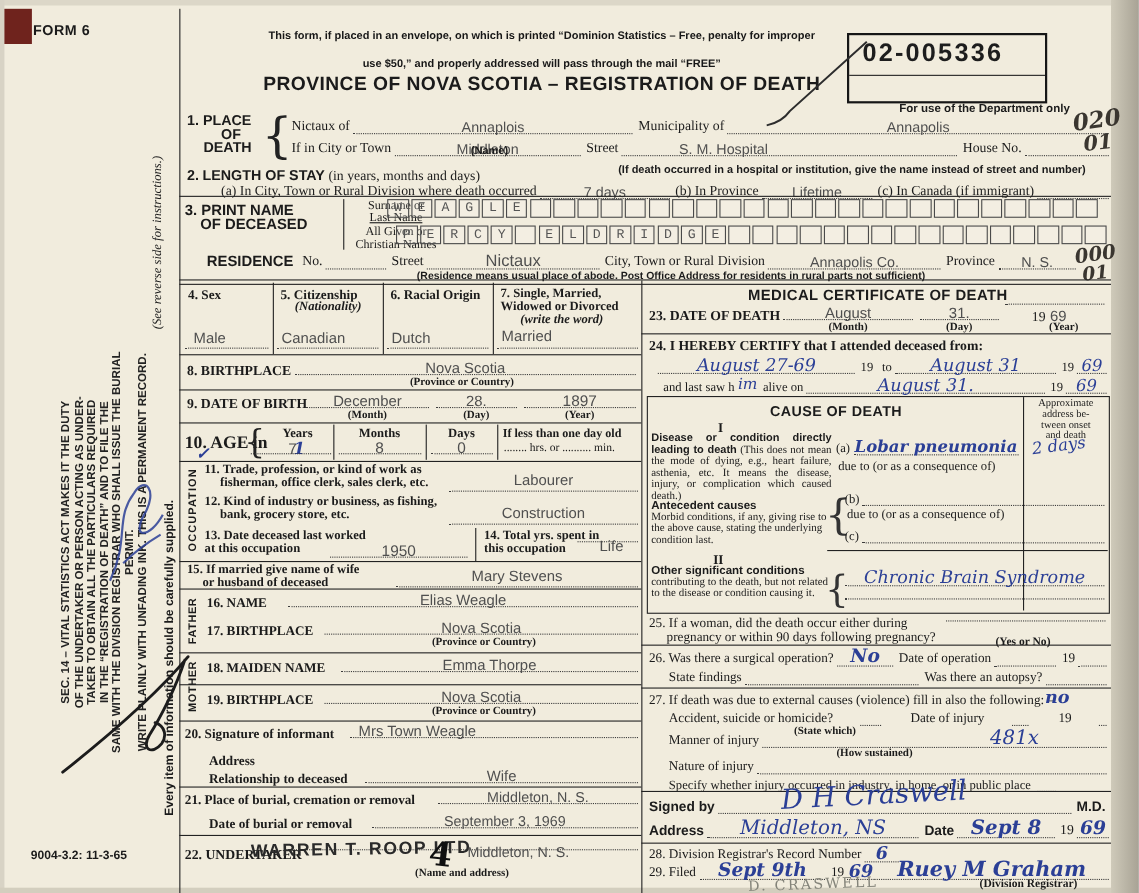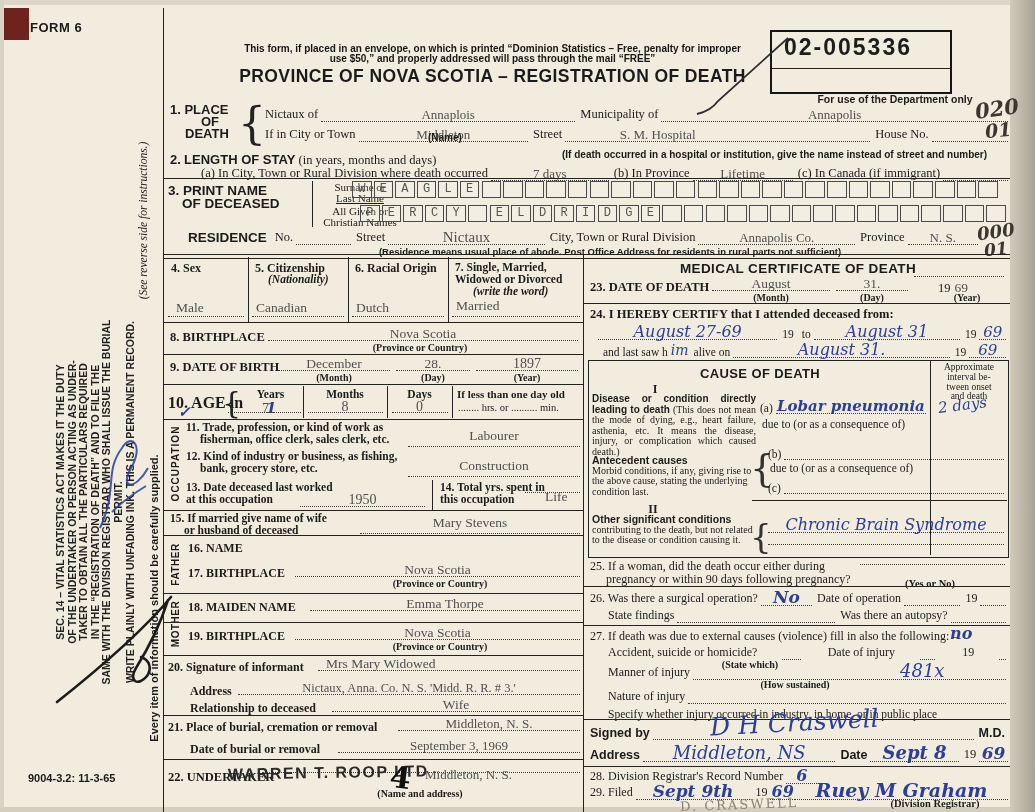--- a/index.html
+++ b/index.html
@@ -3,21 +3,21 @@
 <meta charset="utf-8">
 <style>
   html,body{margin:0;padding:0;background:#888;}
   .page{position:relative;width:1035px;height:812px;background:#f1ecdd;overflow:hidden;
         font-family:"Liberation Serif",serif;color:#1b1b1b;}
   .abs{position:absolute;}
   .sans{font-family:"Liberation Sans",sans-serif;}
   .b{font-weight:bold;}
   .i{font-style:italic;}
   .ctr{text-align:center;}
-  .tw{font-family:Liberation Serif, serif;color:#4f4f4f;}
+  .tw{font-family:Liberation Sans, sans-serif;color:#4f4f4f;}
   .hw{font-family:"DejaVu Serif",serif;font-style:italic;color:#2b3f96;}
   .hwk{font-family:"DejaVu Serif",serif;font-style:italic;color:#3a3630;}
   .pencil{font-family:"DejaVu Serif",serif;color:#84847a;letter-spacing:2px;}
   .fl{display:flex;align-items:flex-end;position:absolute;}
   .lb{white-space:nowrap;margin:0 3px 0 5px;}
   .fill{flex:1;border-bottom:1.2px dotted #3c3c3c;height:15px;position:relative;}
   .afill{position:absolute;border-bottom:1.2px dotted #3c3c3c;}
   .val{position:absolute;left:0;right:0;bottom:-2px;text-align:center;white-space:nowrap;}
   .vline{position:absolute;border-left:1.4px solid #222;width:0;}
   .hline{position:absolute;border-top:1.3px solid #222;height:0;}
@@ -34,21 +34,21 @@
 
 <div class="page">
 
   <div class="abs" style="left:1010px;top:0;width:25px;height:812px;background:linear-gradient(90deg,#cfcaba,#a8a395);"></div>
   <div class="abs" style="left:0;top:0;width:1010px;height:5px;background:#dcd7c8;"></div>
   <div class="abs" style="left:0;top:0;width:4px;height:812px;background:#d8d3c5;"></div>
   <div class="abs" style="left:0;top:807px;width:1010px;height:5px;background:#d3cebe;"></div>
   <div class="abs" style="left:4px;top:8px;width:25px;height:32px;background:#6f231d;"></div>
 
   <div class="abs sans b" style="left:30px;top:20px;font-size:13px;letter-spacing:.5px;">FORM 6</div>
-  <div class="abs sans b ctr" style="left:205px;top:43px;width:575px;font-size:10px;color:#171717;">This form, if placed in an envelope, on which is printed “Dominion Statistics – Free, penalty for improper</div>
+  <div class="abs sans b ctr" style="left:205px;top:27px;width:575px;font-size:10px;color:#171717;">This form, if placed in an envelope, on which is printed “Dominion Statistics – Free, penalty for improper</div>
   <div class="abs sans b ctr" style="left:205px;top:53px;width:575px;font-size:10px;color:#171717;">use $50,” and properly addressed will pass through the mail “FREE”</div>
   <div class="abs sans b ctr" style="left:205px;top:66px;width:575px;font-size:17.5px;letter-spacing:.4px;">PROVINCE OF NOVA SCOTIA – REGISTRATION OF DEATH</div>
 
   <div class="abs" style="left:770px;top:30px;width:178px;height:60px;border:2px solid #161616;">
     <div class="abs sans b" style="left:12px;top:2px;font-size:23px;letter-spacing:2px;color:#1d1d1d;">02-005336</div>
     <div class="hline" style="left:0;top:36px;width:178px;border-top-width:1px;"></div>
   </div>
   <div class="abs sans b ctr" style="left:810px;top:93px;width:170px;font-size:10.5px;">For use of the Department only</div>
   <div class="abs hwk" style="left:975px;top:96px;font-size:21px;font-weight:bold;transform:rotate(-8deg);">020</div>
   <div class="abs hwk" style="left:985px;top:119px;font-size:19px;font-weight:bold;transform:rotate(-6deg);">01</div>
@@ -256,20 +256,23 @@
     <div>15. If married give name of wife</div>
     <div style="padding-left:14px;">or husband of deceased</div>
   </div>
   <div class="afill" style="left:360px;top:519px;width:220px;height:14px;">
       <span class="val tw" style="font-size:13.5px;bottom:2px;">Mary Stevens</span>
     </div>
   <div class="hline" style="left:163px;top:535px;width:420px;"></div>
 
   <div class="rotb sans b ctr" style="left:170px;top:591px;width:53px;font-size:10px;letter-spacing:.5px;">FATHER</div>
   <div class="abs b" style="left:188px;top:541px;font-size:12px;">16. NAME</div>
+  <div class="afill" style="left:262px;top:537px;width:318px;height:14px;">
+      <span class="val tw" style="font-size:13.5px;">Elias Weagle</span>
+    </div>
   <div class="abs b" style="left:188px;top:566px;font-size:12px;">17. BIRTHPLACE</div>
   <div class="afill" style="left:295px;top:562px;width:285px;height:14px;">
       <span class="val tw" style="font-size:13.5px;">Nova Scotia</span>
     </div>
   <div class="abs b ctr" style="left:320px;top:578px;width:240px;font-size:10px;">(Province or Country)</div>
   <div class="hline" style="left:163px;top:593px;width:420px;"></div>
 
   <div class="rotb sans b ctr" style="left:170px;top:652px;width:56px;font-size:10px;letter-spacing:.5px;">MOTHER</div>
   <div class="abs b" style="left:188px;top:600px;font-size:12px;">18. MAIDEN NAME</div>
   <div class="afill" style="left:310px;top:596px;width:270px;height:14px;">
@@ -278,26 +281,23 @@
   <div class="hline" style="left:163px;top:622px;width:420px;"></div>
   <div class="abs b" style="left:188px;top:629px;font-size:12px;">19. BIRTHPLACE</div>
   <div class="afill" style="left:295px;top:625px;width:285px;height:14px;">
       <span class="val tw" style="font-size:13.5px;">Nova Scotia</span>
     </div>
   <div class="abs b ctr" style="left:320px;top:641px;width:240px;font-size:10px;">(Province or Country)</div>
   <div class="hline" style="left:163px;top:655px;width:420px;"></div>
 
   <div class="abs b" style="left:168px;top:660px;font-size:12px;">20. Signature of informant</div>
   <div class="afill" style="left:318px;top:656px;width:262px;height:14px;">
-      <span class="val tw" style="font-size:13.5px;text-align:left;left:8px;">Mrs Mary Widowed</span>
+      <span class="val tw" style="font-size:13.5px;text-align:left;left:8px;">Mrs Town Weagle</span>
     </div>
   <div class="abs b" style="left:190px;top:684px;font-size:12px;">Address</div>
-  <div class="afill" style="left:238px;top:680px;width:342px;height:14px;">
-      <span class="val tw" style="font-size:12.5px;">Nictaux, Anna. Co. N. S. 'Midd. R. R. # 3.'</span>
-    </div>
   <div class="abs b" style="left:190px;top:701px;font-size:12px;">Relationship to deceased</div>
   <div class="afill" style="left:332px;top:697px;width:248px;height:14px;">
       <span class="val tw" style="font-size:13.5px;">Wife</span>
     </div>
   <div class="hline" style="left:163px;top:715px;width:420px;"></div>
 
   <div class="abs b" style="left:168px;top:720px;font-size:12px;">21. Place of burial, cremation or removal</div>
   <div class="afill" style="left:398px;top:716px;width:182px;height:14px;">
       <span class="val tw" style="font-size:13px;">Middleton, N. S.</span>
     </div>
@@ -357,21 +357,21 @@
     <span class="fill" style="flex:.22;">
         <span class="val hw" style="font-size:15px;">69</span>
       </span>
   </div>
 
   <div class="abs" style="left:588px;top:360px;width:419px;height:196px;border:1.5px solid #222;"></div>
   <div class="vline" style="left:930px;top:361px;height:194px;border-left-width:1px;"></div>
   <div class="abs sans b ctr" style="left:610px;top:366px;width:300px;font-size:13px;letter-spacing:.4px;">CAUSE OF DEATH</div>
   <div class="abs ctr" style="left:932px;top:363px;width:74px;font-size:9.5px;line-height:9.8px;">
     <div>Approximate</div>
-    <div>interval be-</div>
+    <div>address be-</div>
     <div>tween onset</div>
     <div>and death</div>
   </div>
   <div class="abs b ctr" style="left:640px;top:382px;width:30px;font-size:12px;">I</div>
   <div class="abs" style="left:592px;top:394px;width:164px;font-size:10px;line-height:10.6px;text-align:justify;">
     <span class="b sans" style="font-size:10px;">Disease or condition directly leading to death</span>
     <span>(This does not mean the mode of dying, e.g., heart failure, asthenia, etc. It means the disease, injury, or complication which caused death.)</span>
   </div>
   <div class="fl" style="left:760px;top:398px;width:166px;font-size:11.5px;">
     <span class="lb" style="margin-left:0;">(a)</span>

